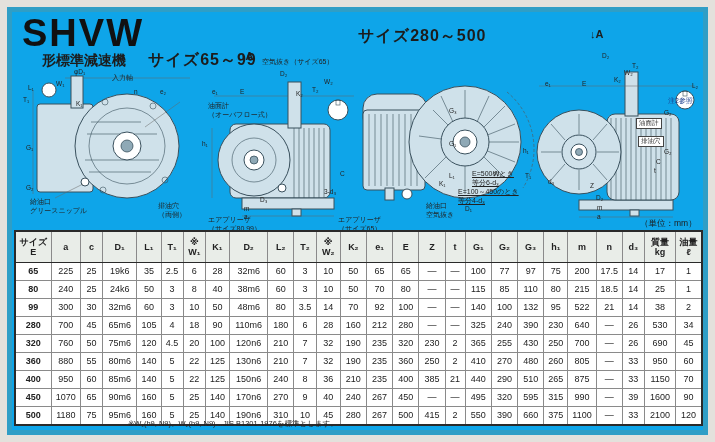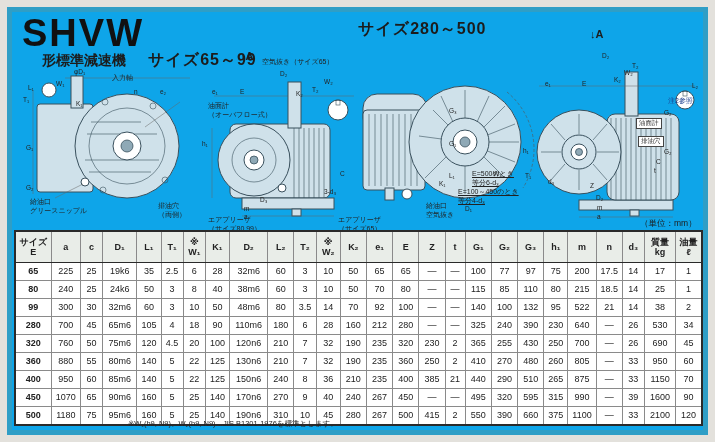--- a/index.html
+++ b/index.html
@@ -49,21 +49,21 @@
   svg .dash{stroke:#555;stroke-width:0.6;fill:none;stroke-dasharray:3,2;}
 </style>
 </head>
 <body>
 
 <div class="frame">
 
   <div class="abs title" style="left:10px;top:0px;">SHVW</div>
   <div class="abs subtitle" style="left:30px;top:40px;text-align:center;">形標準減速機</div>
   <div class="abs sizehead" style="left:136px;top:7px;margin-top:31px;">サイズ65～99</div>
-  <div class="abs sizehead" style="left:346px;top:7px;text-align:center;">サイズ280～500</div>
+  <div class="abs sizehead" style="left:346px;top:14px;text-align:center;">サイズ280～500</div>
 
   <svg class="abs" style="left:13px;top:60px;" width="175" height="128" viewBox="0 0 175 128">
     <line class="dim" x1="8" y1="18" x2="8" y2="122"></line>
     <line class="dim" x1="40" y1="6" x2="165" y2="6"></line>
     <rect class="fill" x="12" y="32" width="56" height="88" rx="3"></rect>
     <rect class="fill" x="46" y="4" width="12" height="32"></rect>
     <circle class="white" cx="24" cy="18" r="7"></circle>
     <circle class="fill" cx="102" cy="74" r="52"></circle>
     <circle class="thin" cx="102" cy="74" r="38"></circle>
     <path class="thin" d="M66 50 h50 M62 62 h70 M60 88 h74 M64 100 h62"></path>

